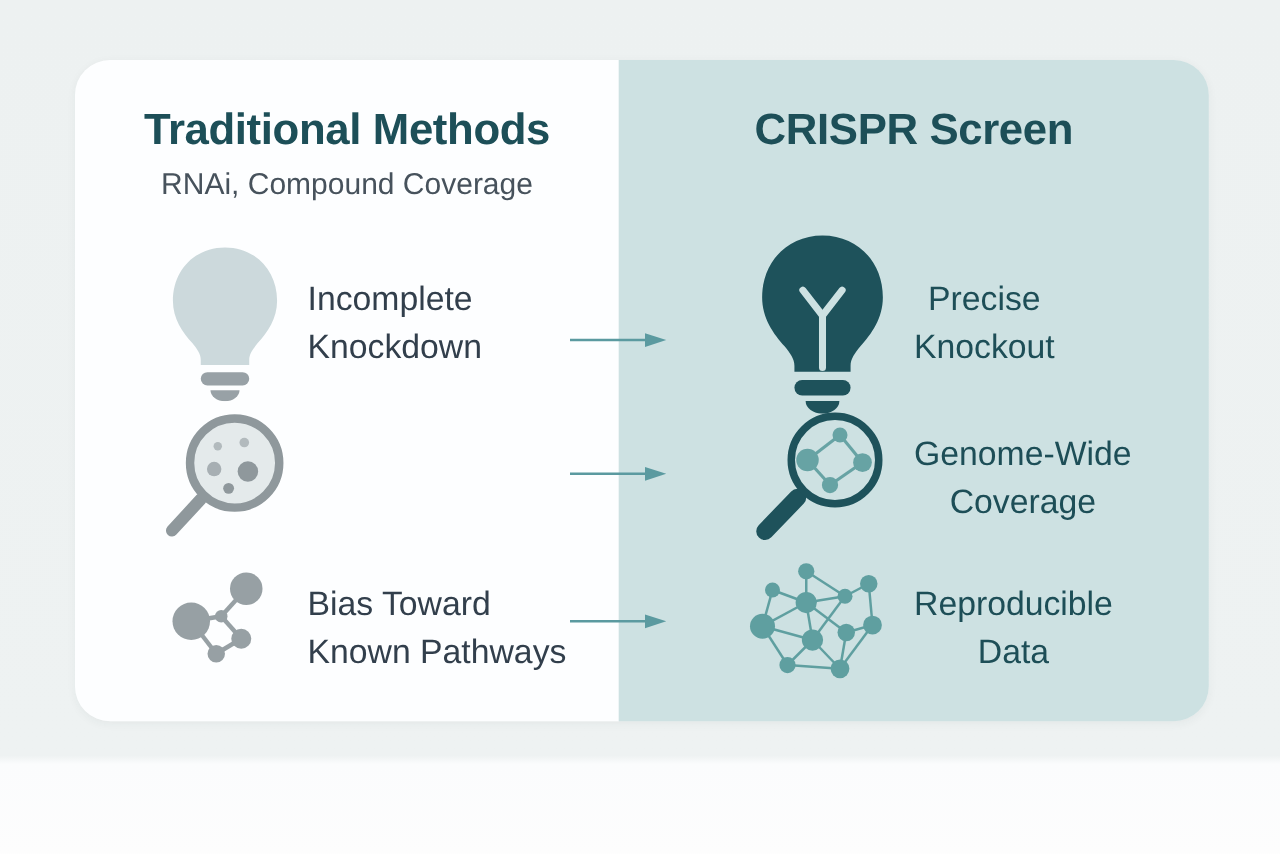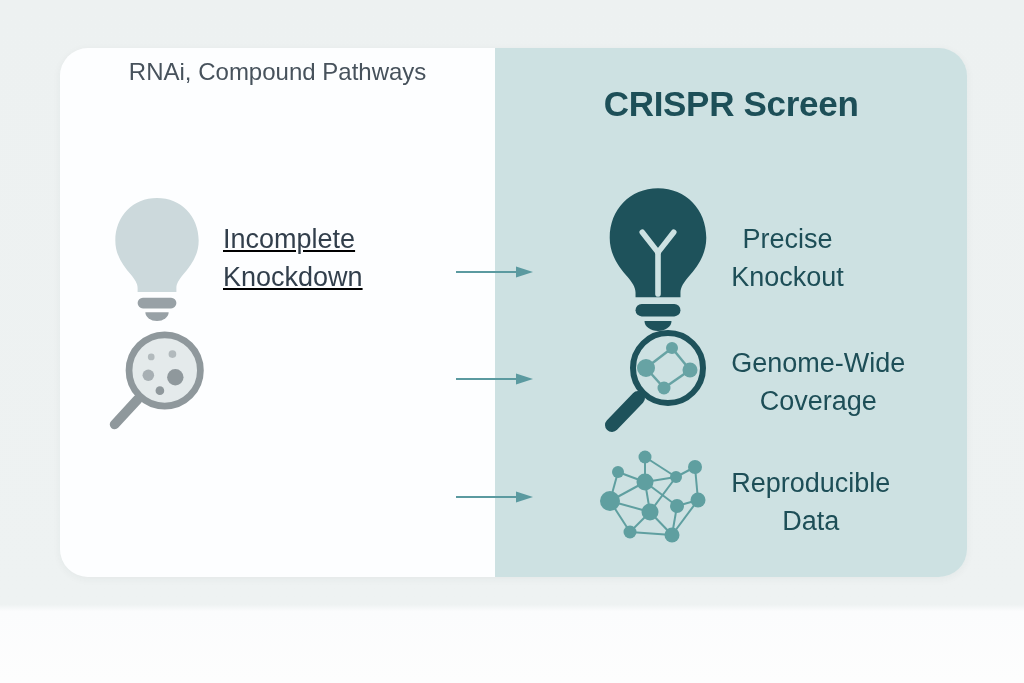--- a/index.html
+++ b/index.html
@@ -26,21 +26,21 @@
     margin-top:36px;text-align:center;
     font-size:35px;font-weight:700;color:#1d4f58;letter-spacing:-0.3px;
   }
   .panel-subtitle{
     margin-top:10px;text-align:center;
     font-size:24px;color:#47525c;
   }
   .row{
     position:absolute;display:flex;align-items:center;height:140px;
   }
-  .row-l{left:37px;text-decoration:underline;}
+  .row-l{left:60px;}
   .row-r{left:95px;}
   .row1{top:140px;}
   .row2{top:264px;}
   .row3{top:384px;}
   .icon-box{display:flex;align-items:center;justify-content:center;}
   .icon-box-l{width:120px;}
   .icon-box-r{width:135px;}
   .item-label{
     margin-left:6px;white-space:pre-line;
     font-size:27px;line-height:38px;
@@ -52,21 +52,22 @@
   .arrow2{top:372px;}
   .arrow3{top:490px;}
 </style>
 </head>
 <body>
 
 <div class="page">
   <div class="card">
 
     <div class="panel panel-left">
-      <div class="panel-subtitle">RNAi, Compound Pathways</div>
+      <div class="panel-title">Traditional Methods</div>
+      <div class="panel-subtitle">RNAi, Compound Coverage</div>
 
       <div class="row row-l row1">
         <div class="icon-box icon-box-l">
           <svg width="100" height="126" viewBox="0 0 100 130">
             <path fill="#ccd9dc" d="M50 3 C25 3 7 22 7 47 c0 15 8 26 16 35 c4 5 7 9 7 14 v4 h40 v-4 c0 -5 3 -9 7 -14 c8 -9 16 -20 16 -35 C93 22 75 3 50 3 Z"></path>
             <rect fill="#98a1a6" x="30" y="106" width="40" height="11" rx="5.5"></rect>
             <path fill="#98a1a6" d="M38 121 h24 a12 9 0 0 1 -24 0 Z"></path>
           </svg>
         </div>
         <div class="item-label label-l">Incomplete
@@ -80,20 +81,40 @@
             <circle cx="68" cy="44" r="37" fill="#e4eaeb" stroke="#8f989c" stroke-width="7"></circle>
             <circle cx="54" cy="30" r="3.5" fill="#b2babd"></circle>
             <circle cx="76" cy="27" r="4" fill="#b2babd"></circle>
             <circle cx="51" cy="49" r="6" fill="#a7afb3"></circle>
             <circle cx="79" cy="51" r="8.5" fill="#8f989c"></circle>
             <circle cx="63" cy="65" r="4.5" fill="#8f989c"></circle>
           </svg>
         </div>
       </div>
 
+      <div class="row row-l row3">
+        <div class="icon-box icon-box-l">
+          <svg width="114" height="110" viewBox="0 0 110 110">
+            <g stroke="#97a0a4" stroke-width="3.5">
+              <line x1="28" y1="50" x2="52" y2="46"></line>
+              <line x1="52" y1="46" x2="72" y2="24"></line>
+              <line x1="52" y1="46" x2="68" y2="64"></line>
+              <line x1="28" y1="50" x2="48" y2="76"></line>
+              <line x1="48" y1="76" x2="68" y2="64"></line>
+            </g>
+            <circle cx="72" cy="24" r="13" fill="#97a0a4"></circle>
+            <circle cx="28" cy="50" r="15" fill="#97a0a4"></circle>
+            <circle cx="52" cy="46" r="5" fill="#97a0a4"></circle>
+            <circle cx="68" cy="64" r="8" fill="#97a0a4"></circle>
+            <circle cx="48" cy="76" r="7" fill="#97a0a4"></circle>
+          </svg>
+        </div>
+        <div class="item-label label-l">Bias Toward
+Known Pathways</div>
+      </div>
     </div>
 
     <div class="panel panel-right">
       <div class="panel-title">CRISPR Screen</div>
 
       <div class="row row-r row1">
         <div class="icon-box icon-box-r">
           <svg width="122" height="146" viewBox="0 0 100 130">
             <path fill="#1e525b" d="M50 3 C25 3 7 22 7 47 c0 15 8 26 16 35 c4 5 7 9 7 14 v4 h40 v-4 c0 -5 3 -9 7 -14 c8 -9 16 -20 16 -35 C93 22 75 3 50 3 Z"></path>
             <g stroke="#cde1e2" stroke-width="5" stroke-linecap="round" fill="none">

